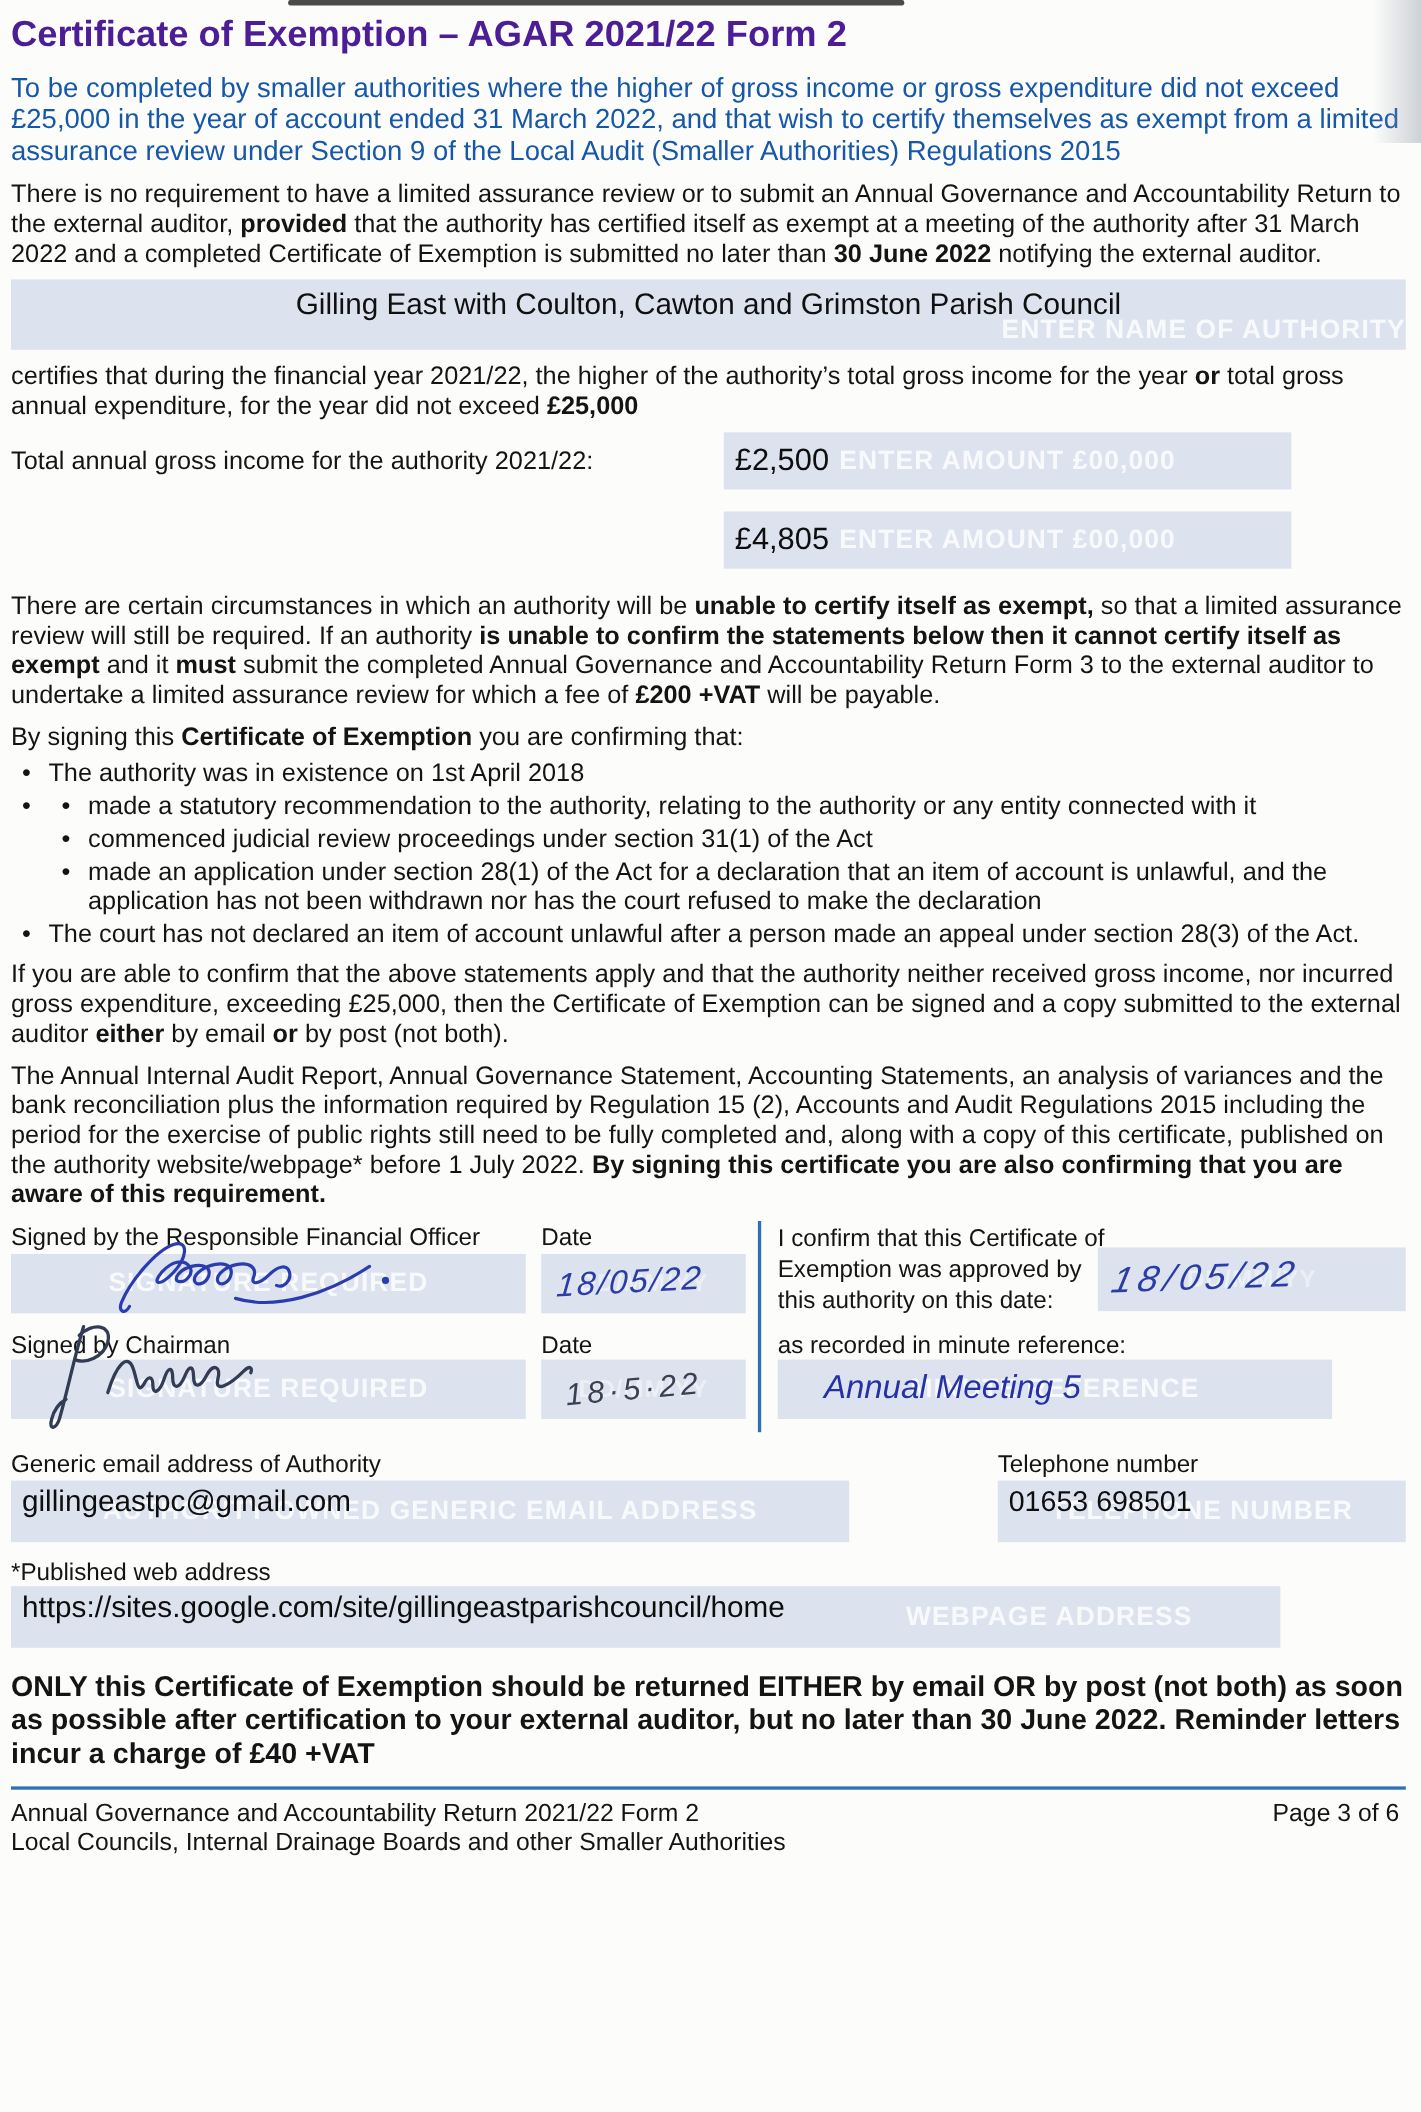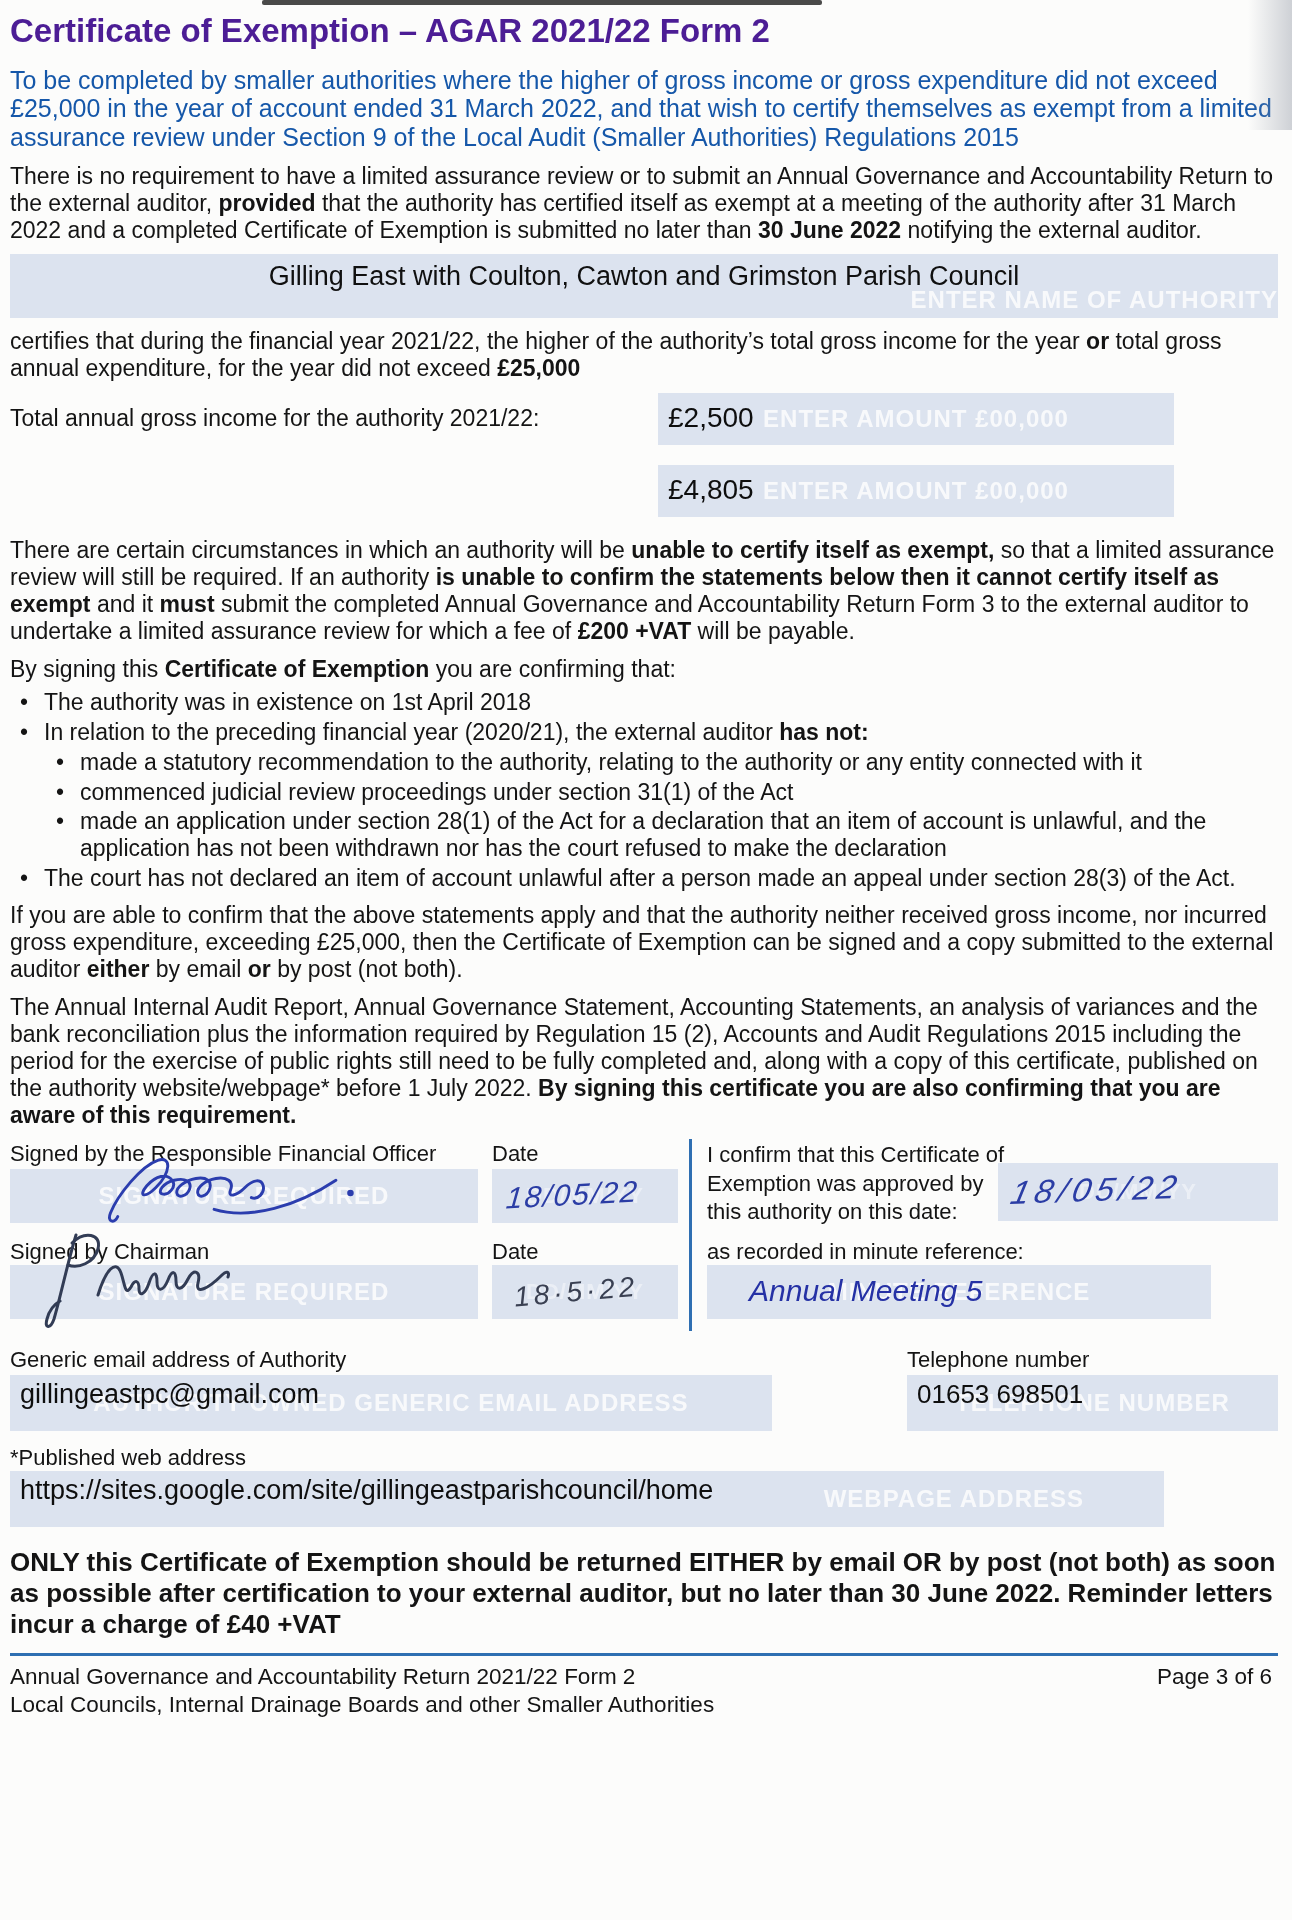--- a/index.html
+++ b/index.html
@@ -106,21 +106,21 @@
       <div class="amount-value">£4,805</div>
     </div>
   </div>
 
   <p class="body"><span>There are certain circumstances in which an authority will be </span><b>unable to certify itself as exempt,</b><span> so that a limited assurance review will still be required. If an authority </span><b>is unable to confirm the statements below then it cannot certify itself as exempt</b><span> and it </span><b>must</b><span> submit the completed Annual Governance and Accountability Return Form 3 to the external auditor to undertake a limited assurance review for which a fee of </span><b>£200 +VAT</b><span> will be payable.</span></p>
 
   <p class="body by-signing"><span>By signing this </span><b>Certificate of Exemption</b><span> you are confirming that:</span></p>
 
   <ul class="b1">
     <li class="l1"><span><span>The authority was in existence on 1st April 2018</span></span></li>
-    <li class="l1"><span><span>In relation to the preceding financial year (2020/21), the external auditor </span><b>has not:</b></span>
+    <li class="l1">
       <ul class="b2">
         <li class="l2"><span><span>made a statutory recommendation to the authority, relating to the authority or any entity connected with it</span></span></li>
         <li class="l2"><span><span>commenced judicial review proceedings under section 31(1) of the Act</span></span></li>
         <li class="l2"><span><span>made an application under section 28(1) of the Act for a declaration that an item of account is unlawful, and the application has not been withdrawn nor has the court refused to make the declaration</span></span></li>
       </ul>
     </li>
     <li class="l1"><span><span>The court has not declared an item of account unlawful after a person made an appeal under section 28(3) of the Act.</span></span></li>
   </ul>
 
   <p class="body"><span>If you are able to confirm that the above statements apply and that the authority neither received gross income, nor incurred gross expenditure, exceeding £25,000, then the Certificate of Exemption can be signed and a copy submitted to the external auditor </span><b>either</b><span> by email </span><b>or</b><span> by post (not both).</span></p>

